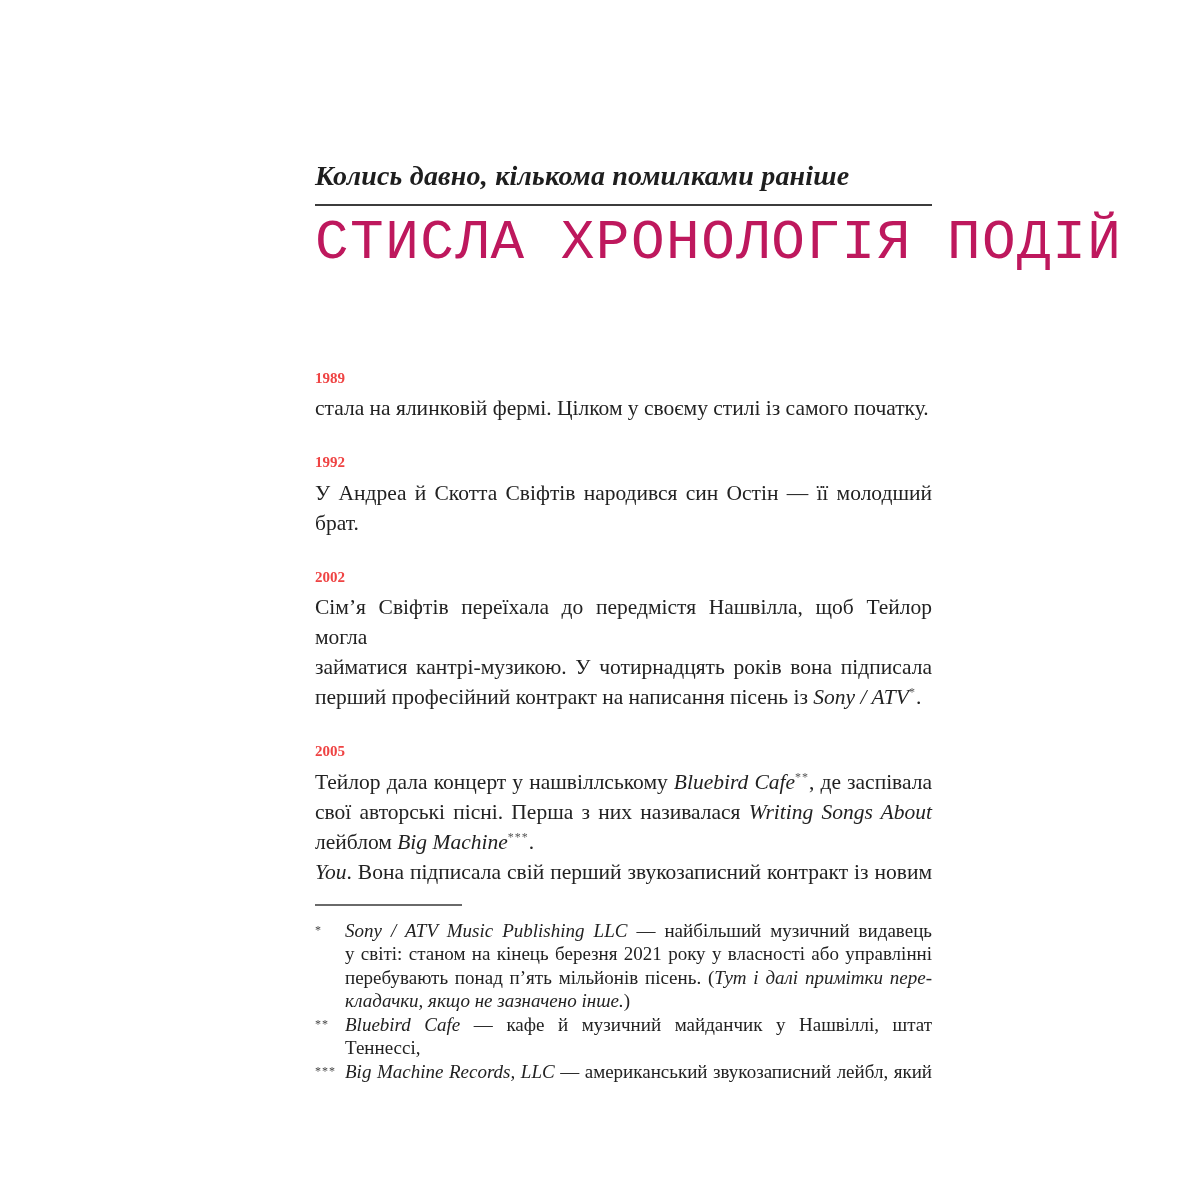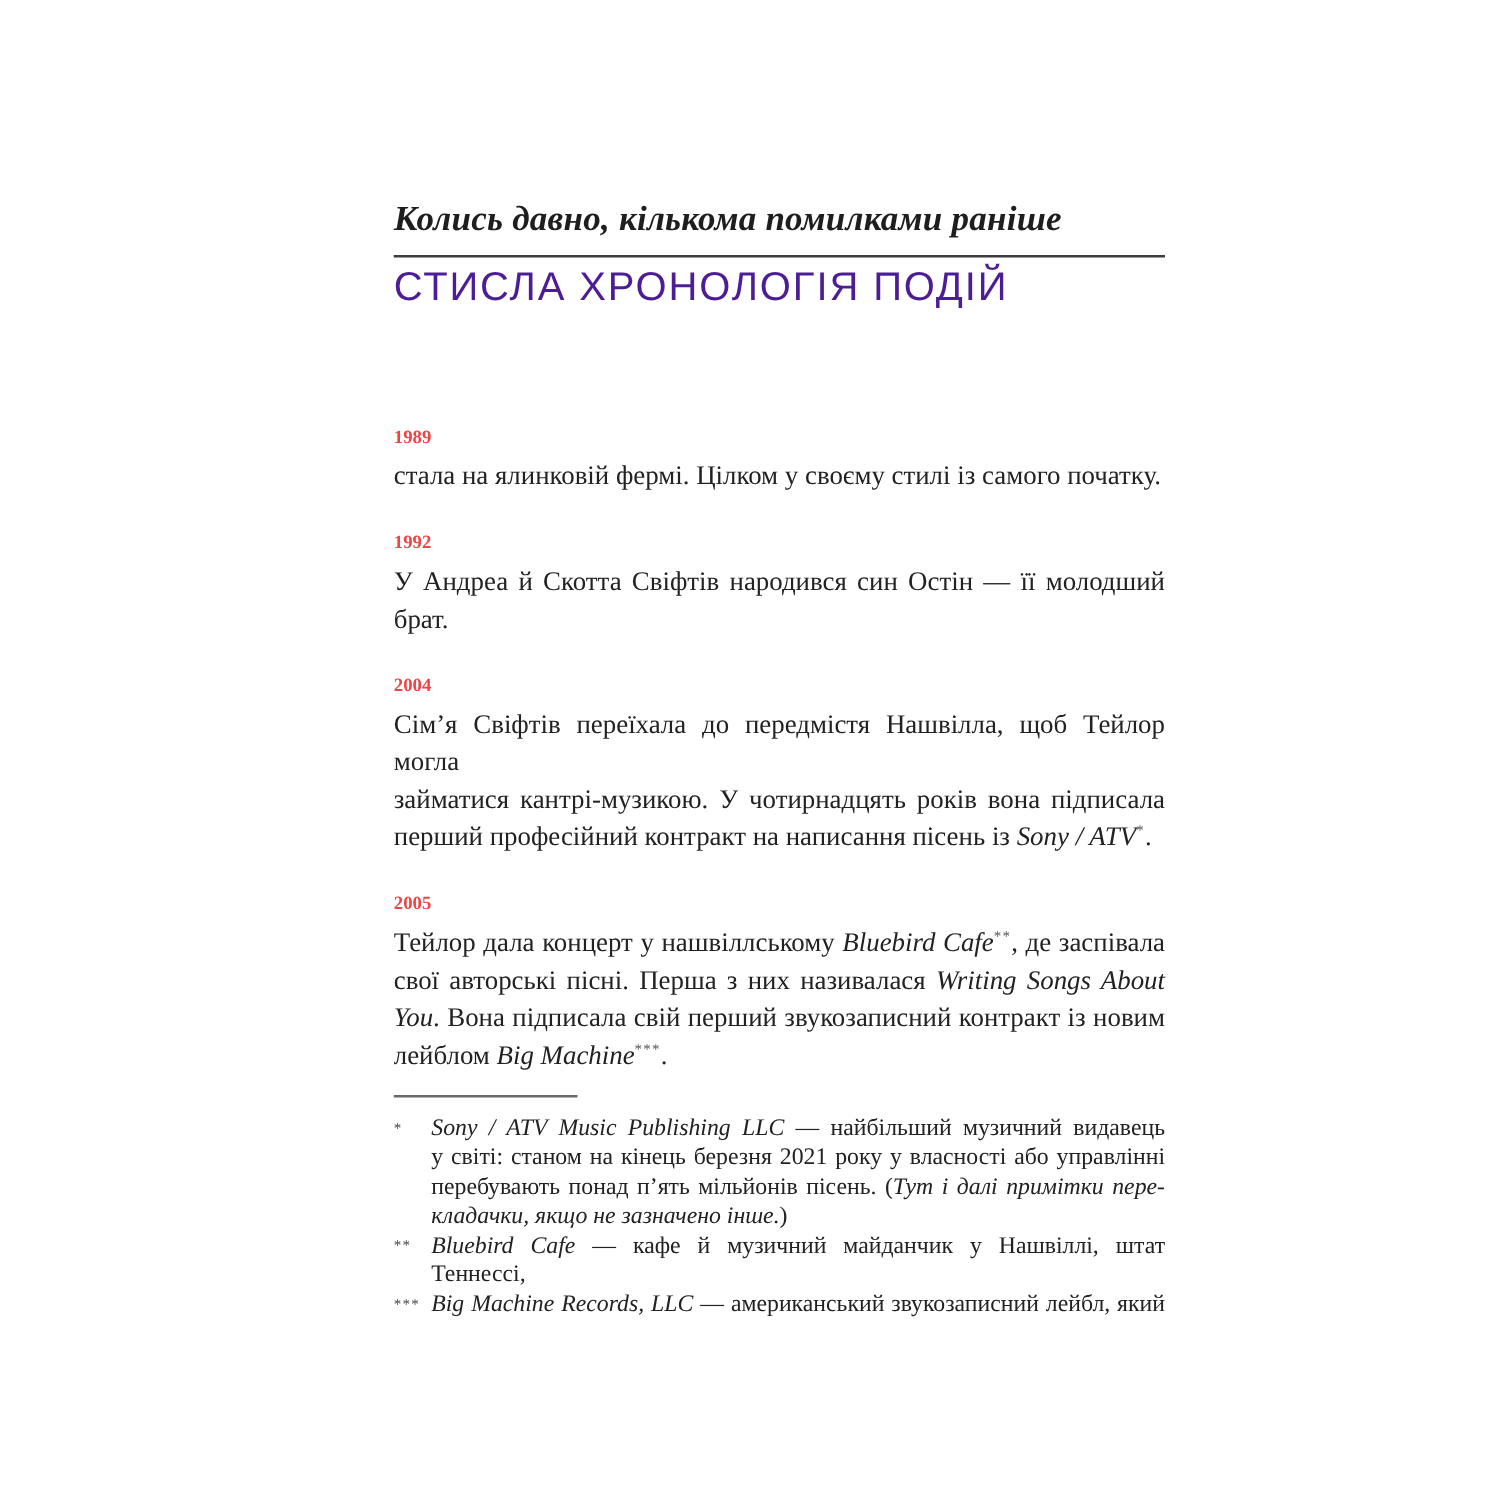--- a/index.html
+++ b/index.html
@@ -26,26 +26,26 @@
     letter-spacing: 0.2px;
     color: #1e1e1e;
     margin: 0 0 12px 0;
   }
   .title-rule {
     border: none;
     border-top: 2px solid #3c3c3c;
     margin: 0 0 5px 0;
   }
   .main-title {
-    font-family: Liberation Sans, sans-serif;
+    font-family: Liberation Mono, monospace;
     font-weight: 300;
-    font-size: 32px;
+    font-size: 56px;
     line-height: 1.15;
     letter-spacing: 1.5px;
-    color: #4c1d95;
+    color: #be185d;
     margin: 0;
     white-space: nowrap;
   }
   .timeline { margin-top: 94px; }
   .entry { margin-bottom: 31px; }
   .entry:last-child { margin-bottom: 0; }
   .entry-year {
     font-weight: bold;
     font-size: 15px;
     line-height: 1.1;
@@ -113,34 +113,34 @@
             <div class="line"><span>стала на ялинковій фермі. Цілком у своєму стилі із самого початку.</span></div>
           </div>
         </article>
         <article class="entry">
           <div class="entry-year">1992</div>
           <div class="entry-body">
             <div class="line"><span>У Андреа й Скотта Свіфтів народився син Остін — її молодший брат.</span></div>
           </div>
         </article>
         <article class="entry">
-          <div class="entry-year">2004</div>
+          <div class="entry-year">2002</div>
           <div class="entry-body">
             <div class="line jl"><span>Сім’я Свіфтів переїхала до передмістя Нашвілла, щоб Тейлор могла</span></div>
             <div class="line jl"><span>займатися кантрі-музикою. У чотирнадцять років вона підписала</span></div>
             <div class="line"><span>перший професійний контракт на написання пісень із </span><span class="it">Sony / ATV</span><span class="sup">*</span><span>.</span></div>
           </div>
         </article>
         <article class="entry">
           <div class="entry-year">2005</div>
           <div class="entry-body">
             <div class="line jl"><span>Тейлор дала концерт у нашвіллському </span><span class="it">Bluebird Cafe</span><span class="sup">**</span><span>, де заспівала</span></div>
             <div class="line jl"><span>свої авторські пісні. Перша з них називалася </span><span class="it">Writing Songs About</span></div>
+            <div class="line"><span>лейблом </span><span class="it">Big Machine</span><span class="sup">***</span><span>.</span></div>
             <div class="line jl"><span class="it">You</span><span>. Вона підписала свій перший звукозаписний контракт із новим</span></div>
-            <div class="line"><span>лейблом </span><span class="it">Big Machine</span><span class="sup">***</span><span>.</span></div>
           </div>
         </article>
       </section>
 
     <section class="footnotes">
       <hr class="footnote-rule">
       <div>
           <div class="footnote">
             <span class="footnote-marker">*</span>
             <div class="footnote-text">

